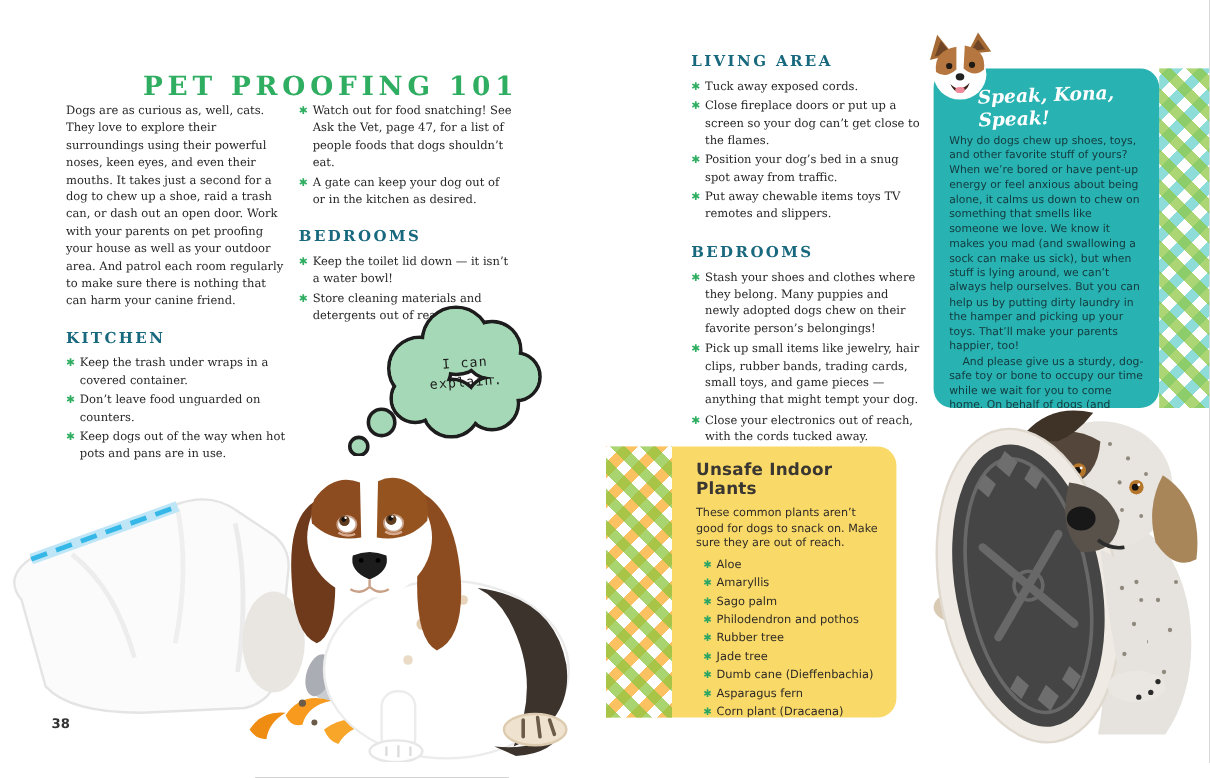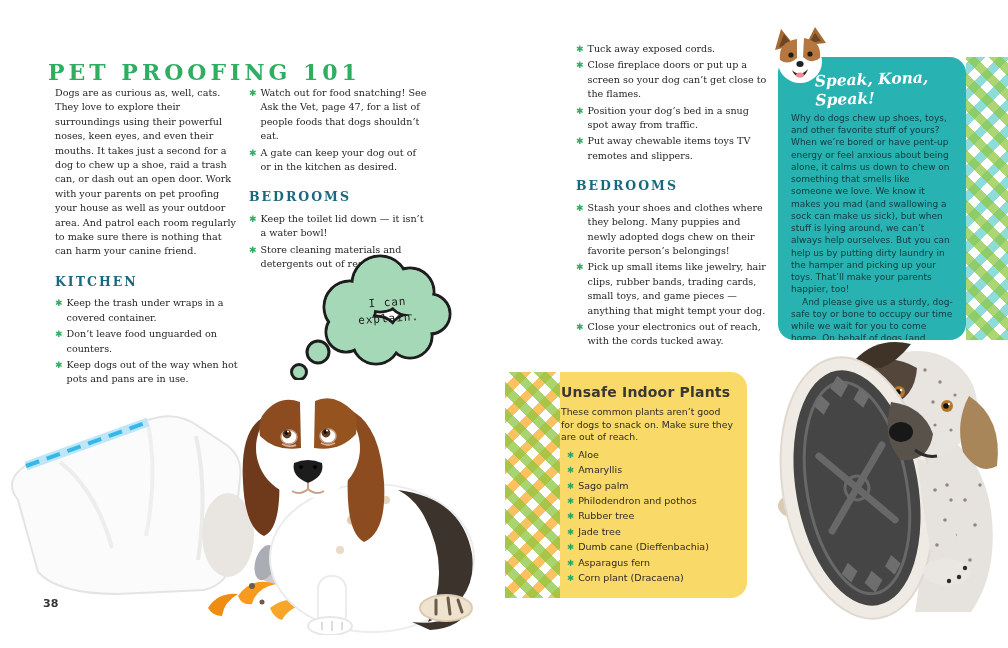--- a/index.html
+++ b/index.html
@@ -13,21 +13,21 @@
     --plaid-orange:#fbb034;
     --bubble-green:#a5d8b6;
     --body-ink:#262626;
   }
   *{box-sizing:border-box}
   html,body{margin:0;padding:0}
   body{background:#9a9a9a;font-family:"DejaVu Serif",serif}
   .spread{position:relative;width:1008px;height:648px;background:#fff;overflow:hidden;color:var(--body-ink)}
 
   
-  .title{position:absolute;left:48px;top:44px;width:384px;text-align:left;
+  .title{position:absolute;left:48px;top:44px;width:384px;text-align:right;
          font-size:22px;font-weight:700;letter-spacing:4px;color:var(--title-green)}
   .col{position:absolute;font-size:9.6px;line-height:1.5}
   .col-l1{left:55px;top:86px;width:186px}
   .col-l2{left:249px;top:86px;width:180px}
   .col-r1{left:576px;top:42px;width:192px}
   .sec-h{font-size:12.5px;font-weight:700;letter-spacing:2px;color:var(--heading-teal);margin:0 0 5px 0}
   .sec{margin-top:14px}
   .sec:first-child{margin-top:0}
   .intro{margin:0 0 0 0}
   .bi{display:flex;align-items:flex-start;margin:0 0 2px 0}
@@ -59,21 +59,21 @@
       repeating-linear-gradient(45deg, rgba(140,198,63,.72) 0 9px, rgba(255,255,255,0) 9px 18px),
       repeating-linear-gradient(-45deg, rgba(98,207,202,.72) 0 9px, rgba(255,255,255,0) 9px 18px),
       #fff}
   .plants{position:absolute;left:505px;top:372px;width:242px;height:226px;display:flex;z-index:1}
   .plants-plaid{width:55px;height:100%;
     background:
       repeating-linear-gradient(45deg, rgba(140,198,63,.75) 0 9px, rgba(255,255,255,0) 9px 18px),
       repeating-linear-gradient(-45deg, rgba(251,176,52,.78) 0 9px, rgba(255,255,255,0) 9px 18px),
       #fff}
   .plants-body{flex:1;background:var(--plants-box-yellow);border-radius:0 16px 16px 0;
-               padding:10px 12px 8px 1px;overflow:hidden;font-family:"DejaVu Sans",sans-serif}
+               padding:10px 12px 8px 20px;overflow:hidden;font-family:"DejaVu Sans",sans-serif}
   .plants-title{margin:2px 0 6px 0;font-size:14px;font-weight:700;color:#3a3632;letter-spacing:.2px}
   .plants-intro{margin:0 0 4px 0;font-size:9.3px;line-height:1.35;color:#2e2a26}
   .plants .bi{margin:0 0 1px 6px;font-size:9.5px;line-height:1.5;color:#2e2a26}
   .plants .bi .ast{color:#2aa564;font-size:8.5px;line-height:1.7}
 </style>
 </head>
 <body>
 
 <div class="spread">
 
@@ -206,20 +206,21 @@
       <circle cx="301" cy="127" r="2" fill="#000"></circle>
         <circle cx="315" cy="127" r="2" fill="#000"></circle>
       <path d="M308,143 L308,149 Q300,156 292,151 M308,149 Q316,156 324,151" stroke="#c9a188" stroke-width="2" fill="none"></path>
     </g>
   </svg>
 
   <div class="pgnum pg-l">38</div>
 
   <div class="col col-r1">
     <div class="sec">
+      <h2 class="sec-h">LIVING AREA</h2>
       <div class="bi">
           <span class="ast">✱</span>
           <span class="bt">Tuck away exposed cords.</span>
         </div>
       <div class="bi">
           <span class="ast">✱</span>
           <span class="bt">Close fireplace doors or put up a screen so your dog can’t get close to the flames.</span>
         </div>
       <div class="bi">
           <span class="ast">✱</span>

